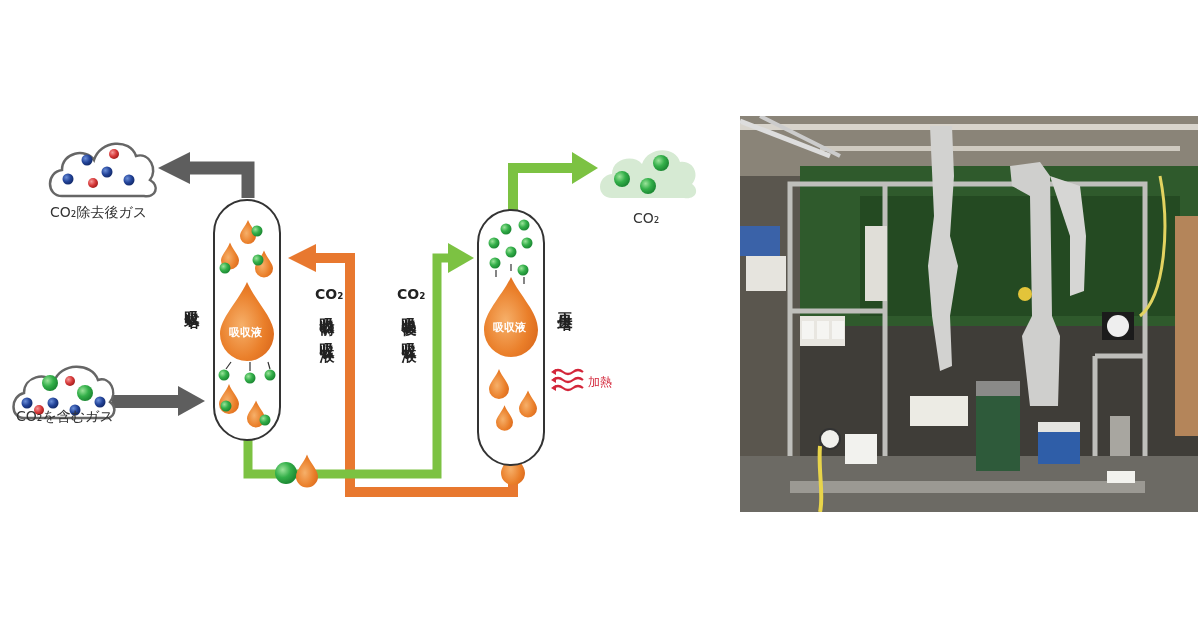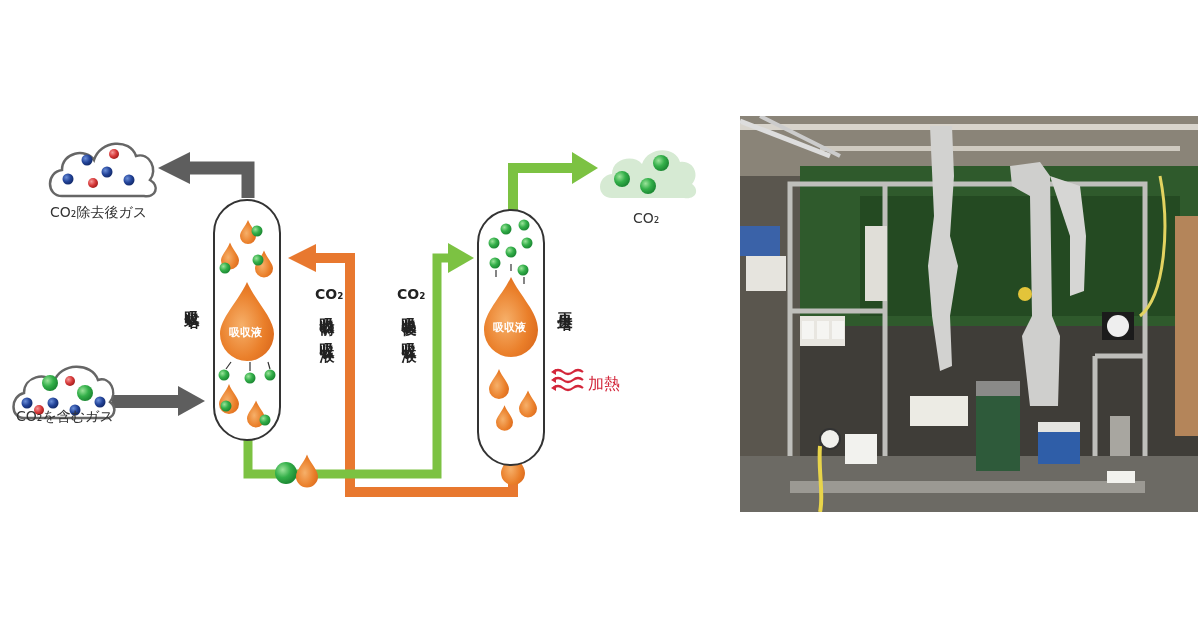--- a/index.html
+++ b/index.html
@@ -5,21 +5,21 @@
   html, body { margin:0; padding:0; }
   body { width:1200px; height:630px; background:#ffffff; position:relative; overflow:hidden;
          font-family:"DejaVu Sans", sans-serif; }
   #diagram { position:absolute; left:0; top:0; width:720px; height:630px; }
   .vtext { position:absolute; writing-mode:vertical-rl; text-orientation:upright;
            font-family:"DejaVu Sans", sans-serif; font-weight:bold; color:#222; font-size:15px;
            letter-spacing:2px; line-height:1; }
   .htext { position:absolute; font-family:"DejaVu Sans", sans-serif; color:#333; font-size:14px; white-space:nowrap; }
   .co2v { position:absolute; font-family:"DejaVu Sans", sans-serif; font-weight:bold; color:#222; font-size:14px; }
   #photo { position:absolute; left:740px; top:116px; width:458px; height:396px; overflow:hidden; background:#4a4a44; }
-  .heat { position:absolute; color:#d3263a; font-size:16px; font-family:"DejaVu Sans", sans-serif; }
+  .heat { position:absolute; color:#d3263a; font-size:12px; font-family:"DejaVu Sans", sans-serif; }
 </style>
 </head>
 <body>
 
 <div id="diagram">
 <svg width="720" height="630" viewBox="0 0 720 630" xmlns="http://www.w3.org/2000/svg">
   <defs>
     <radialGradient id="gGreen" cx="35%" cy="35%" r="65%">
       <stop offset="0%" stop-color="#9be39a"></stop>
       <stop offset="55%" stop-color="#34b04a"></stop>

